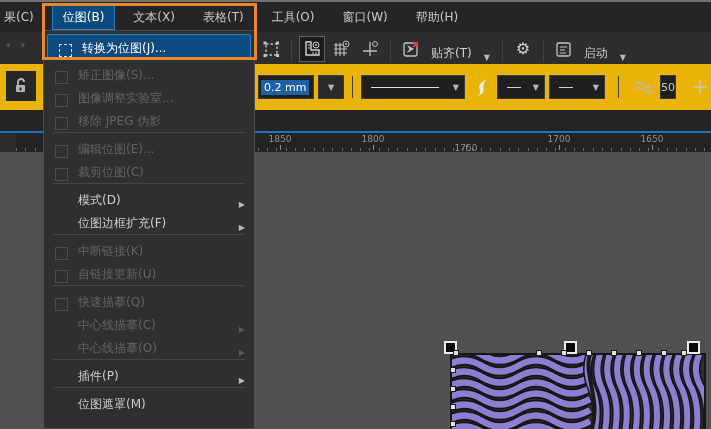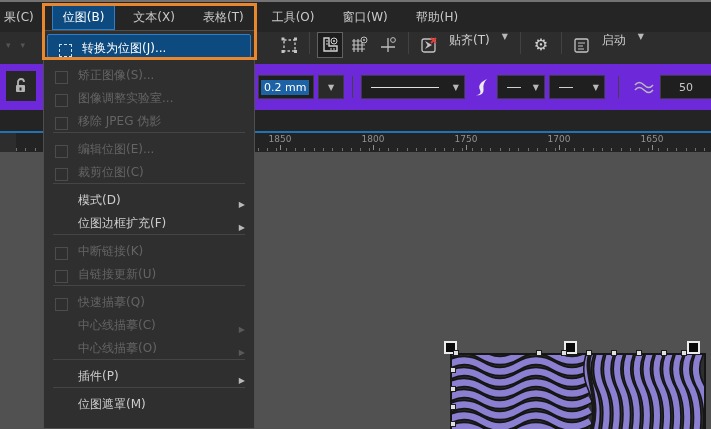--- a/index.html
+++ b/index.html
@@ -6,42 +6,42 @@
   .app{position:relative;width:711px;height:429px;overflow:hidden;background:#2d2d2d;
        font-family:"DejaVu Sans",sans-serif;-webkit-font-smoothing:antialiased;}
   
   .menubar{position:absolute;top:0;left:0;right:0;height:30px;background:#252525;
            border-top:2px solid #737373;display:flex;align-items:center;color:#c9c9c9;
            font-size:12px;z-index:10;}
   .mitem{padding:3px 10px;margin-right:8px;white-space:nowrap;}
   .mitem.first{margin-left:-6px;}
   .mitem.active{background:#0d4a7f;border:1px solid #2f7ec6;color:#fff;}
   
-  .tb1{position:absolute;left:276px;top:32px;height:30px;display:flex;align-items:flex-start;gap:3px;z-index:5;}
+  .tb1{position:absolute;left:258px;top:32px;height:30px;display:flex;align-items:flex-end;gap:3px;z-index:5;}
   .tbtn{width:26px;height:26px;display:flex;align-items:center;justify-content:center;flex:0 0 auto;}
   .tbtn.pressed{background:#1d1d1d;border:1px solid #616161;width:24px;height:24px;}
   .vsep{width:1px;height:22px;background:#424242;margin:0 4px;flex:0 0 auto;}
   .tlabel{color:#cfcfcf;font-size:12px;padding:0 4px;white-space:nowrap;}
   .dd{color:#b9b9b9;font-size:8px;padding:0 5px;}
   .disabled-chevrons{position:absolute;left:6px;top:40px;color:#555;font-size:9px;letter-spacing:10px;z-index:5;}
   
-  .tb2{position:absolute;top:64px;left:0;right:0;height:46px;background:#6d28d9;z-index:5;}
+  .tb2{position:absolute;top:64px;left:0;right:0;height:46px;background:#eab308;z-index:5;}
   .lockbtn{position:absolute;left:6px;top:7px;width:30px;height:30px;background:#272727;
            display:flex;align-items:center;justify-content:center;}
   .tb2group{position:absolute;left:258px;top:9px;height:28px;display:flex;align-items:center;gap:4px;}
   .box{height:24px;background:#1f1f1f;border:1px solid #3d3d3d;display:flex;align-items:center;box-sizing:border-box;}
   .owidth{width:56px;padding-left:2px;font-size:11px;}
   .owidth span{background:#1c62a5;color:#fff;padding:1px 3px;}
   .ddbox{width:26px;justify-content:center;background:#2a2a2a;}
   .linecombo{width:104px;}
   .linecombo .line{flex:1;height:1px;background:#e0e0e0;margin:0 9px;}
   .arrowcombo{width:48px;}
   .arrowcombo .line{width:14px;height:1px;background:#d0d0d0;margin-left:9px;}
   .arrowcombo .dd{margin-left:auto;}
-  .valbox{width:52px;justify-content:center;color:#c8c8c8;font-size:11px;}
+  .valbox{width:16px;justify-content:center;color:#c8c8c8;font-size:11px;}
   .iconbtn{display:flex;align-items:center;justify-content:center;width:24px;height:24px;}
   
   .preruler{position:absolute;top:110px;left:0;right:0;height:21px;background:#242424;z-index:1;}
   .blueline{position:absolute;top:131px;left:0;right:0;height:2px;background:#2273b5;z-index:1;}
   .ruler{position:absolute;top:133px;left:16px;right:0;height:19px;background:#232323;z-index:1;}
   .rlabel{position:absolute;top:1px;transform:translateX(-50%);font-size:9px;color:#929292;}
   .rtickmajor{position:absolute;top:12px;width:1px;height:5px;background:#8f8f8f;}
   .rticks{position:absolute;left:0;right:0;bottom:1px;height:3px;
           background:repeating-linear-gradient(to right,#707070 0 1px,transparent 1px 9.3px);}
   
@@ -76,21 +76,21 @@
   <div class="canvas"></div>
 
   <div class="preruler"></div>
   <div class="blueline"></div>
   <div class="ruler" id="ruler">
     <div class="rticks"></div>
   <span class="rlabel" style="left: 264px;">1850</span>
       <span class="rtickmajor" style="left: 264px;"></span>
       <span class="rlabel" style="left: 357px;">1800</span>
       <span class="rtickmajor" style="left: 357px;"></span>
-      <span class="rlabel" style="left: 450px;">1750</span>
+      <span class="rlabel" style="left: 450px; margin-top: 9px;">1750</span>
       <span class="rtickmajor" style="left: 450px;"></span>
       <span class="rlabel" style="left: 543px;">1700</span>
       <span class="rtickmajor" style="left: 543px;"></span>
       <span class="rlabel" style="left: 636px;">1650</span>
       <span class="rtickmajor" style="left: 636px;"></span>
     </div>
 
   <svg class="artwork" id="wave-svg" viewBox="0 0 252 74" preserveAspectRatio="none">
       <rect x="0" y="0" width="252" height="74" fill="#2f2f2f"></rect>
       <path d="M-6 0 q 18 -11 36 0 t 36 0 t 36 0 t 36 0" fill="none" stroke="#151515" stroke-width="10"></path>

